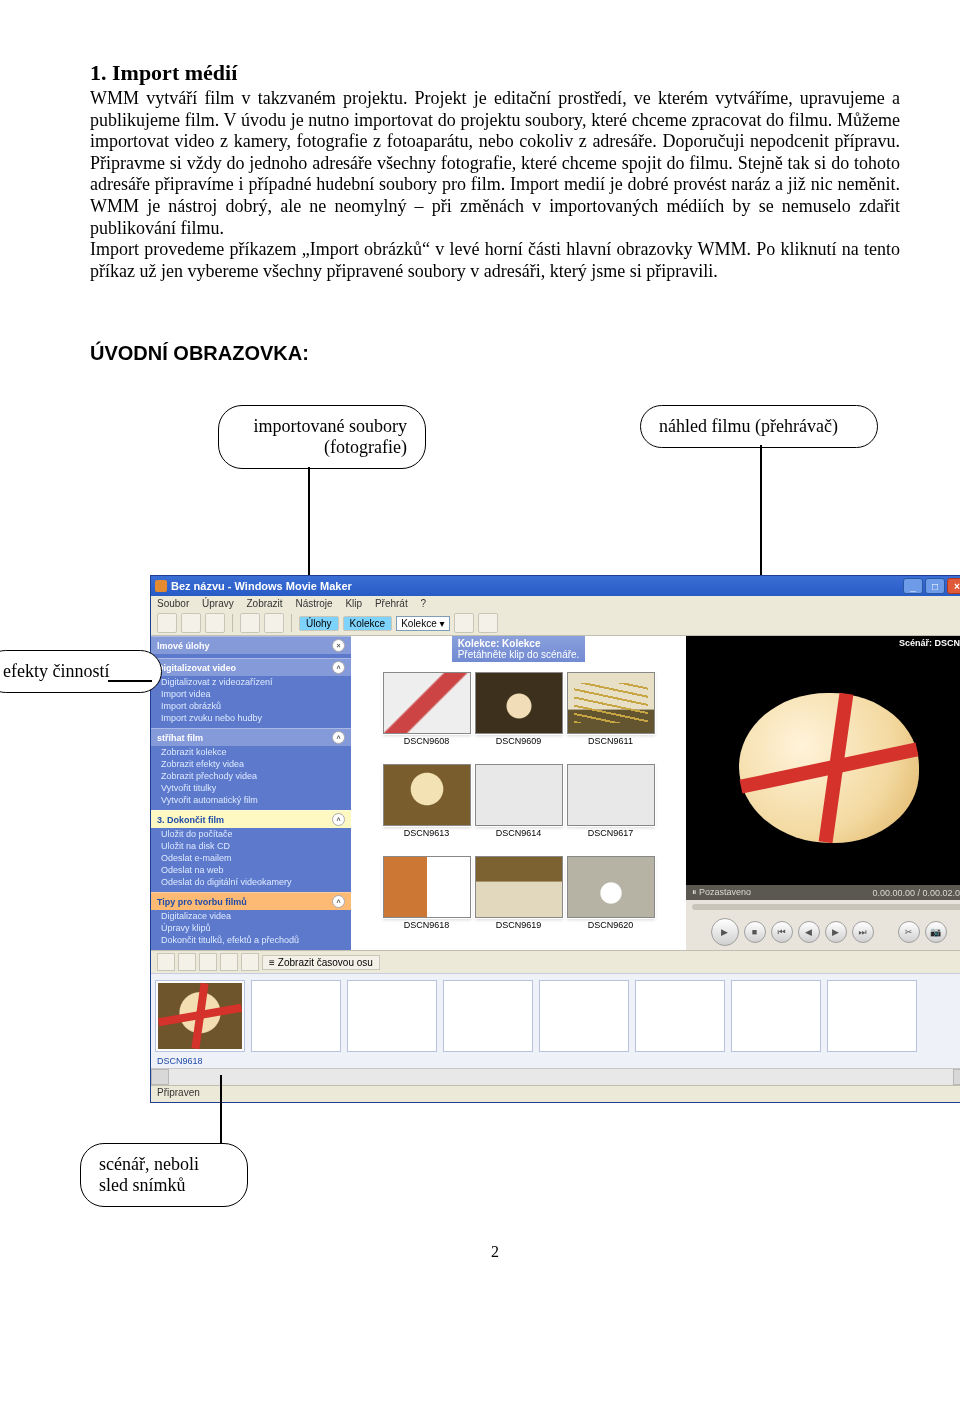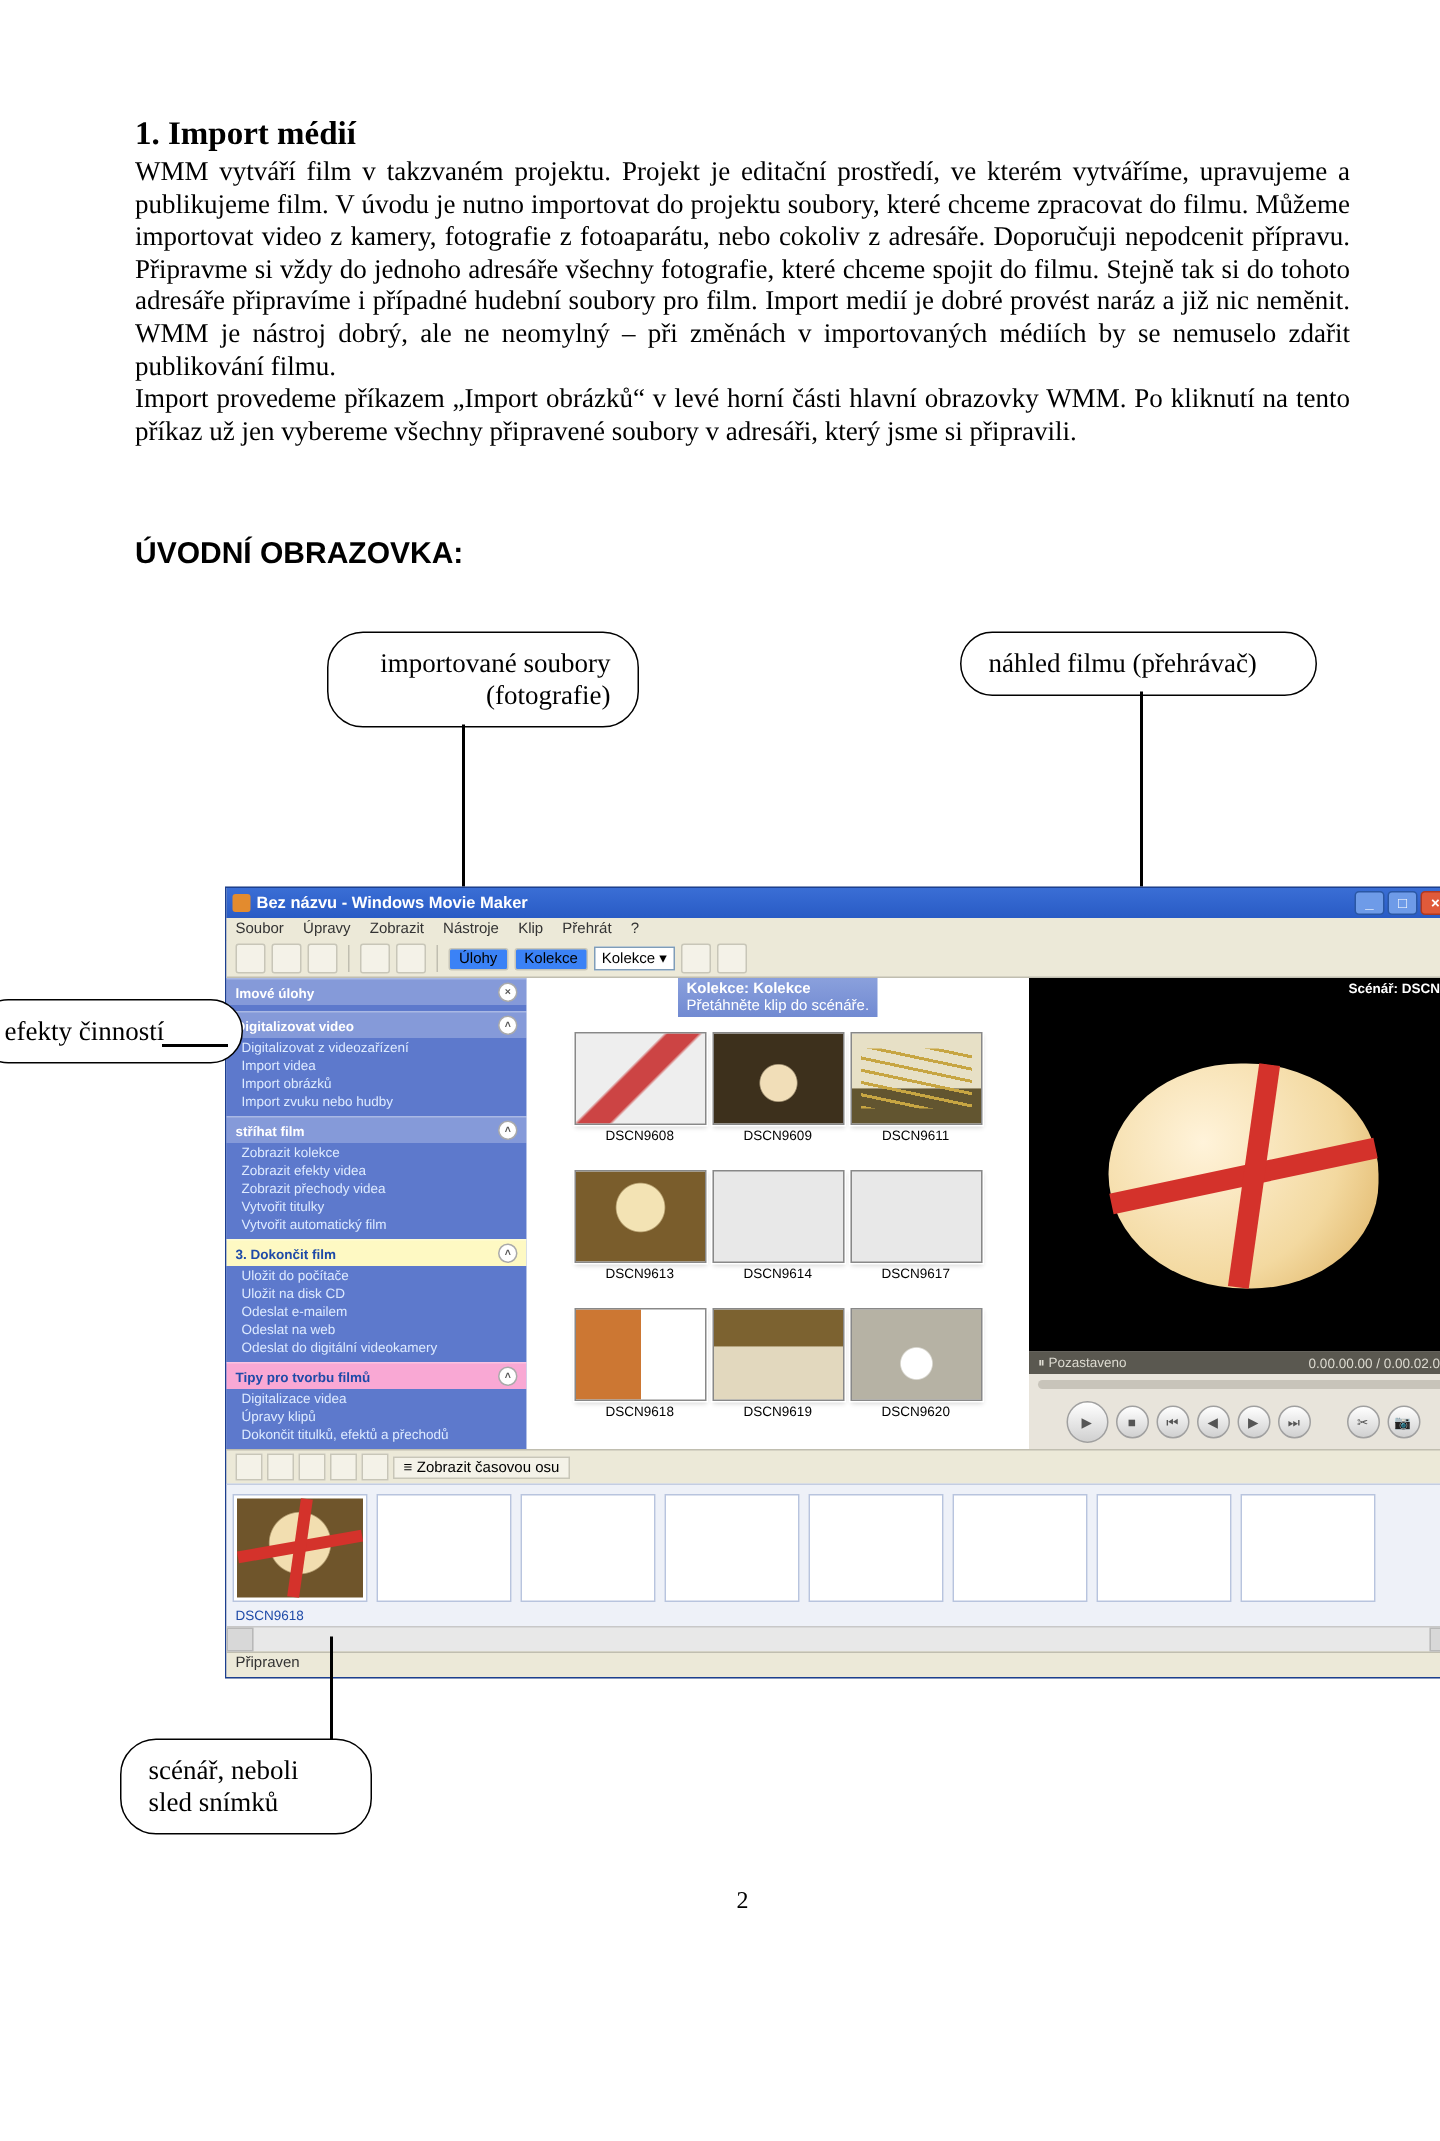--- a/index.html
+++ b/index.html
@@ -4,21 +4,20 @@
 <style>
   body {
     margin: 0;
     font-family: "Times New Roman", serif;
     background: #fff;
     color: #000;
     width: 960px;
   }
   .page {
     padding: 60px 60px 30px 90px;
-    margin-top: 16px;
   }
   h1 {
     font-size: 22px;
     font-weight: bold;
     margin: 0 0 2px 0;
   }
   .para {
     font-size: 18px;
     line-height: 1.2;
     text-align: justify;
@@ -76,21 +75,21 @@
   .titlebar .winbtns { margin-left: auto; display: flex; gap: 2px; }
   .titlebar .winbtn { width: 18px; height: 14px; background: #6e9be8; border: 1px solid #2a57a4; border-radius: 3px; display: flex; align-items: center; justify-content: center; color: #fff; font-size: 10px; }
   .titlebar .winbtn.close { background: #e05a3a; border-color: #b03820; }
 
   .menubar { background: #ece9d8; padding: 2px 6px; font-size: 10px; color: #333; }
   .menubar span { margin-right: 10px; }
 
   .toolbar { background: #ece9d8; padding: 2px 6px; display: flex; align-items: center; gap: 4px; border-bottom: 1px solid #c0beb0; }
   .toolbar .btn { width: 18px; height: 18px; background: #f4f2e8; border: 1px solid #c8c6b8; border-radius: 2px; display:inline-block; }
   .toolbar .sep { width:1px; height:18px; background:#c0beb0; margin:0 3px; }
-  .toolbar .tbtn { background:#3b82f6; border:1px solid #c8c6b8; border-radius:2px; padding:1px 6px; font-size:10px; }
+  .toolbar .tbtn { background:#7dd3fc; border:1px solid #c8c6b8; border-radius:2px; padding:1px 6px; font-size:10px; }
   .toolbar .combo { background:#fff; border:1px solid #7f9db9; padding:1px 4px; font-size:10px; }
 
   .body3 { display: flex; background: #6f88cf; }
   .tasks {
     width: 200px;
     background: #5d79cc;
     color: #fff;
     padding: 0 0 4px 0;
     font-size: 9px;
   }
@@ -263,21 +262,21 @@
           <div class="section-h" style="background:#fef9c3; color:#1e4aa8;">
             <span>3. Dokončit film</span>
             <span class="chev">˄</span>
           </div>
           <div class="link">Uložit do počítače</div>
           <div class="link">Uložit na disk CD</div>
           <div class="link">Odeslat e-mailem</div>
           <div class="link">Odeslat na web</div>
           <div class="link">Odeslat do digitální videokamery</div>
 
-          <div class="section-h" style="background:#f9a8d4; color:#1e4aa8;">
+          <div class="section-h" style="background:#fdba74; color:#1e4aa8;">
             <span>Tipy pro tvorbu filmů</span>
             <span class="chev">˄</span>
           </div>
           <div class="link">Digitalizace videa</div>
           <div class="link">Úpravy klipů</div>
           <div class="link">Dokončit titulků, efektů a přechodů</div>
         </div>
 
         <div class="collection">
           <div class="colhdr">

